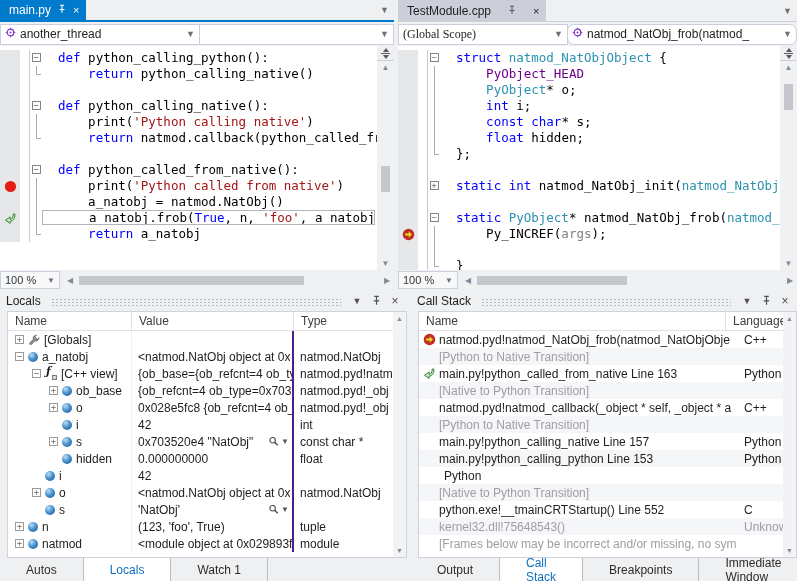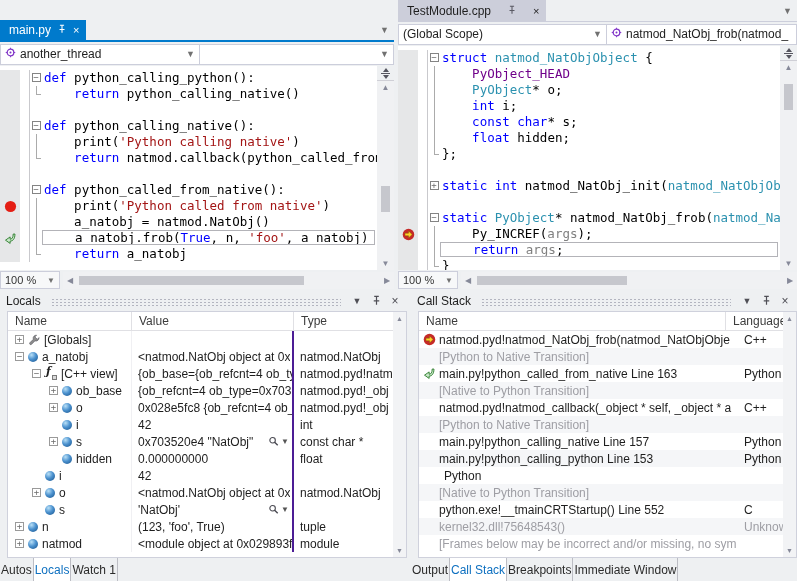--- a/index.html
+++ b/index.html
@@ -6,50 +6,50 @@
     background:#eef0f2;font-family:"Liberation Sans",sans-serif;font-size:12px;color:#1e1e1e;}
   *{box-sizing:border-box;}
 
   
   .editors{display:flex;height:290px;}
   .pane{display:flex;flex-direction:column;background:#eef0f2;}
   .pane.left{width:394px;}
   .pane.right{width:399px;margin-left:4px;}
 
   .tabstrip{height:22px;display:flex;align-items:stretch;}
-  .pane.left .tabstrip{border-bottom:2px solid #007acc;margin-top:20px;}
+  .pane.left .tabstrip{border-bottom:2px solid #007acc;}
   .pane.right .tabstrip{border-bottom:1px solid #cccedb;}
   .tab{display:flex;align-items:center;gap:6px;padding:0 7px 0 9px;font-size:12px;}
   .tab.active{background:#007acc;color:#fff;}
   .tab.inactive{background:#ccceda;color:#1e1e1e;gap:16px;}
   .tab .x{font-size:11px;line-height:10px;}
   .strip-arrow{margin-left:auto;align-self:center;color:#717171;font-size:9px;padding-right:5px;}
 
   .navbar{height:24px;display:flex;align-items:center;padding:1px 0;}
   .combo{height:21px;background:#fff;border:1px solid #cccedb;display:flex;align-items:center;
     gap:4px;padding:0 4px;overflow:hidden;white-space:nowrap;}
   .combo .arrow{margin-left:auto;color:#717171;font-size:9px;padding-left:3px;}
   .combo.c1L{width:200px;} .combo.c2L{flex:1;margin-left:-1px;}
-  .combo.c1R{width:209px;} .combo.c2R{flex:1;margin-left:-1px;}
+  .combo.c1R{width:170px;font-family:Liberation Serif, serif;} .combo.c2R{flex:1;margin-left:-1px;border-radius:7px;}
 
   .code-wrap{flex:1;position:relative;background:#fff;overflow:hidden;}
   .code-lines{position:absolute;left:0;top:4px;right:17px;
     font-family:"DejaVu Sans Mono",monospace;font-size:12.5px;line-height:16px;}
   .code-line{display:flex;height:16px;white-space:pre;}
   .gutter-cell{width:20px;flex:none;background:#e6e7e8;display:flex;align-items:center;justify-content:center;}
   .chg-cell{width:9px;flex:none;position:relative;}
   .chg-bar{position:absolute;left:2px;top:1px;width:5px;height:14px;background:#53ce53;}
   .fold-cell{width:13px;flex:none;position:relative;border-left:1px solid #c9c9cd;}
   .fold-box{width:9px;height:9px;margin:3px auto 0 auto;border:1px solid #848484;background:#fff;
     color:#6d6d6d;font-size:9px;line-height:7px;text-align:center;
     font-family:"DejaVu Sans Mono",monospace;}
   .guide-mid{position:absolute;left:6px;top:0;bottom:0;border-left:1px solid #ababab;}
   .guide-end{position:absolute;left:6px;top:0;height:9px;width:5px;
     border-left:1px solid #ababab;border-bottom:1px solid #ababab;}
-  .text-cell{flex:1;padding-left:2px;position:relative;overflow:hidden;}
+  .text-cell{flex:1;padding-left:16px;position:relative;overflow:hidden;}
   .text-cell.boxed{border:1px solid #b3b3b8;height:15px;line-height:13px;margin-right:2px;}
   .tok-p{color:#000;} .tok-k{color:#0000ff;} .tok-s{color:#a31515;}
   .tok-t{color:#2b91af;} .tok-m{color:#6f008a;} .tok-g{color:#808080;}
 
   .vscroll{position:absolute;right:0;top:0;bottom:0;width:17px;background:#f0f1f3;
     display:flex;flex-direction:column;align-items:center;}
   .split-handle{width:100%;height:15px;border-bottom:1px solid #cfcfd6;display:flex;flex-direction:column;
     align-items:center;justify-content:center;gap:1px;background:#eef0f2;}
   .tri-up{width:0;height:0;border-left:3px solid transparent;border-right:3px solid transparent;border-bottom:4px solid #55555f;}
   .tri-down{width:0;height:0;border-left:3px solid transparent;border-right:3px solid transparent;border-top:4px solid #55555f;}
@@ -101,21 +101,21 @@
   .magwrap{position:absolute;right:3px;display:flex;align-items:center;gap:2px;}
   .mag-arrow{color:#555;font-size:8px;}
   .cs-icon{width:20px;flex:none;display:flex;align-items:center;justify-content:center;}
   .cs-name{flex:1;overflow:hidden;}
   .cs-lang{width:57px;flex:none;padding-left:5px;overflow:hidden;}
   .gray{color:#9e9ea4;}
   .pvscroll{position:absolute;top:0;right:0;bottom:0;width:13px;background:#f2f3f5;
     display:flex;flex-direction:column;align-items:center;justify-content:space-between;
     font-size:7px;color:#868999;padding:3px 0;}
   .ptabs{height:23px;flex:none;display:flex;align-items:stretch;background:#eef0f2;}
-  .ptab{display:flex;align-items:center;padding:0 1px;border-right:1px solid #bcbdc4;color:#2b2b2b;}
+  .ptab{display:flex;align-items:center;padding:0 26px;border-right:1px solid #bcbdc4;color:#2b2b2b;}
   .ptab.active{background:#fff;color:#0e70c0;}
 </style>
 </head>
 <body>
 
 <div class="editors">
 
   <div class="pane left" id="pane-left">
     <div class="tabstrip">
       <div class="tab active">
@@ -225,21 +225,21 @@
           <div class="code-line"><div class="gutter-cell"></div><div class="chg-cell"></div><div class="fold-cell"><div class="guide-mid"></div></div><div class="text-cell"><span class="tok-p">    </span><span class="tok-k">float</span><span class="tok-p"> hidden;</span></div></div>
           <div class="code-line"><div class="gutter-cell"></div><div class="chg-cell"></div><div class="fold-cell"><div class="guide-end"></div></div><div class="text-cell"><span class="tok-p">};</span></div></div>
           <div class="code-line"><div class="gutter-cell"></div><div class="chg-cell"></div><div class="fold-cell"></div><div class="text-cell"></div></div>
           <div class="code-line"><div class="gutter-cell"></div><div class="chg-cell"></div><div class="fold-cell"><div class="fold-box">+</div></div><div class="text-cell"><span class="tok-k">static</span><span class="tok-p"> </span><span class="tok-k">int</span><span class="tok-p"> natmod_NatObj_init(</span><span class="tok-t">natmod_NatObjObject</span></div></div>
           <div class="code-line"><div class="gutter-cell"></div><div class="chg-cell"></div><div class="fold-cell"></div><div class="text-cell"></div></div>
           <div class="code-line"><div class="gutter-cell"></div><div class="chg-cell"></div><div class="fold-cell"><div class="fold-box">−</div></div><div class="text-cell"><span class="tok-k">static</span><span class="tok-p"> </span><span class="tok-t">PyObject</span><span class="tok-p">* natmod_NatObj_frob(</span><span class="tok-t">natmod_NatObj</span></div></div>
           <div class="code-line"><div class="gutter-cell"><svg width="13" height="13" viewBox="0 0 14 14">
                 <circle cx="7" cy="7" r="6.2" fill="#c62a28"></circle>
                 <path d="M3.2 5.6 L7 5.6 L7 3.2 L11 7 L7 10.8 L7 8.4 L3.2 8.4 Z" fill="#ffd32a" stroke="#7a5c00" stroke-width="0.5"></path>
               </svg></div><div class="chg-cell"></div><div class="fold-cell"><div class="guide-mid"></div></div><div class="text-cell"><span class="tok-p">    Py_INCREF(</span><span class="tok-g">args</span><span class="tok-p">);</span></div></div>
-          <div class="code-line"><div class="gutter-cell"></div><div class="chg-cell"></div><div class="fold-cell"><div class="guide-mid"></div></div><div class="text-cell boxed"><span class="tok-p">    </span><span class="tok-k">return</span><span class="tok-p"> </span><span class="tok-g">args</span><span class="tok-p">;</span></div></div>
+          <div class="code-line"><div class="gutter-cell"></div><div class="chg-cell"></div><div class="fold-cell"><div class="guide-mid"></div></div></div>
           <div class="code-line"><div class="gutter-cell"></div><div class="chg-cell"></div><div class="fold-cell"><div class="guide-end"></div></div><div class="text-cell"><span class="tok-p">}</span></div></div>
         </div>
       <div class="vscroll">
         <div class="split-handle">
             <div class="tri-up"></div>
             <div class="split-line"></div>
             <div class="tri-down"></div>
           </div>
         <div class="sb-arrow">▲</div>
         <div class="sb-track">

